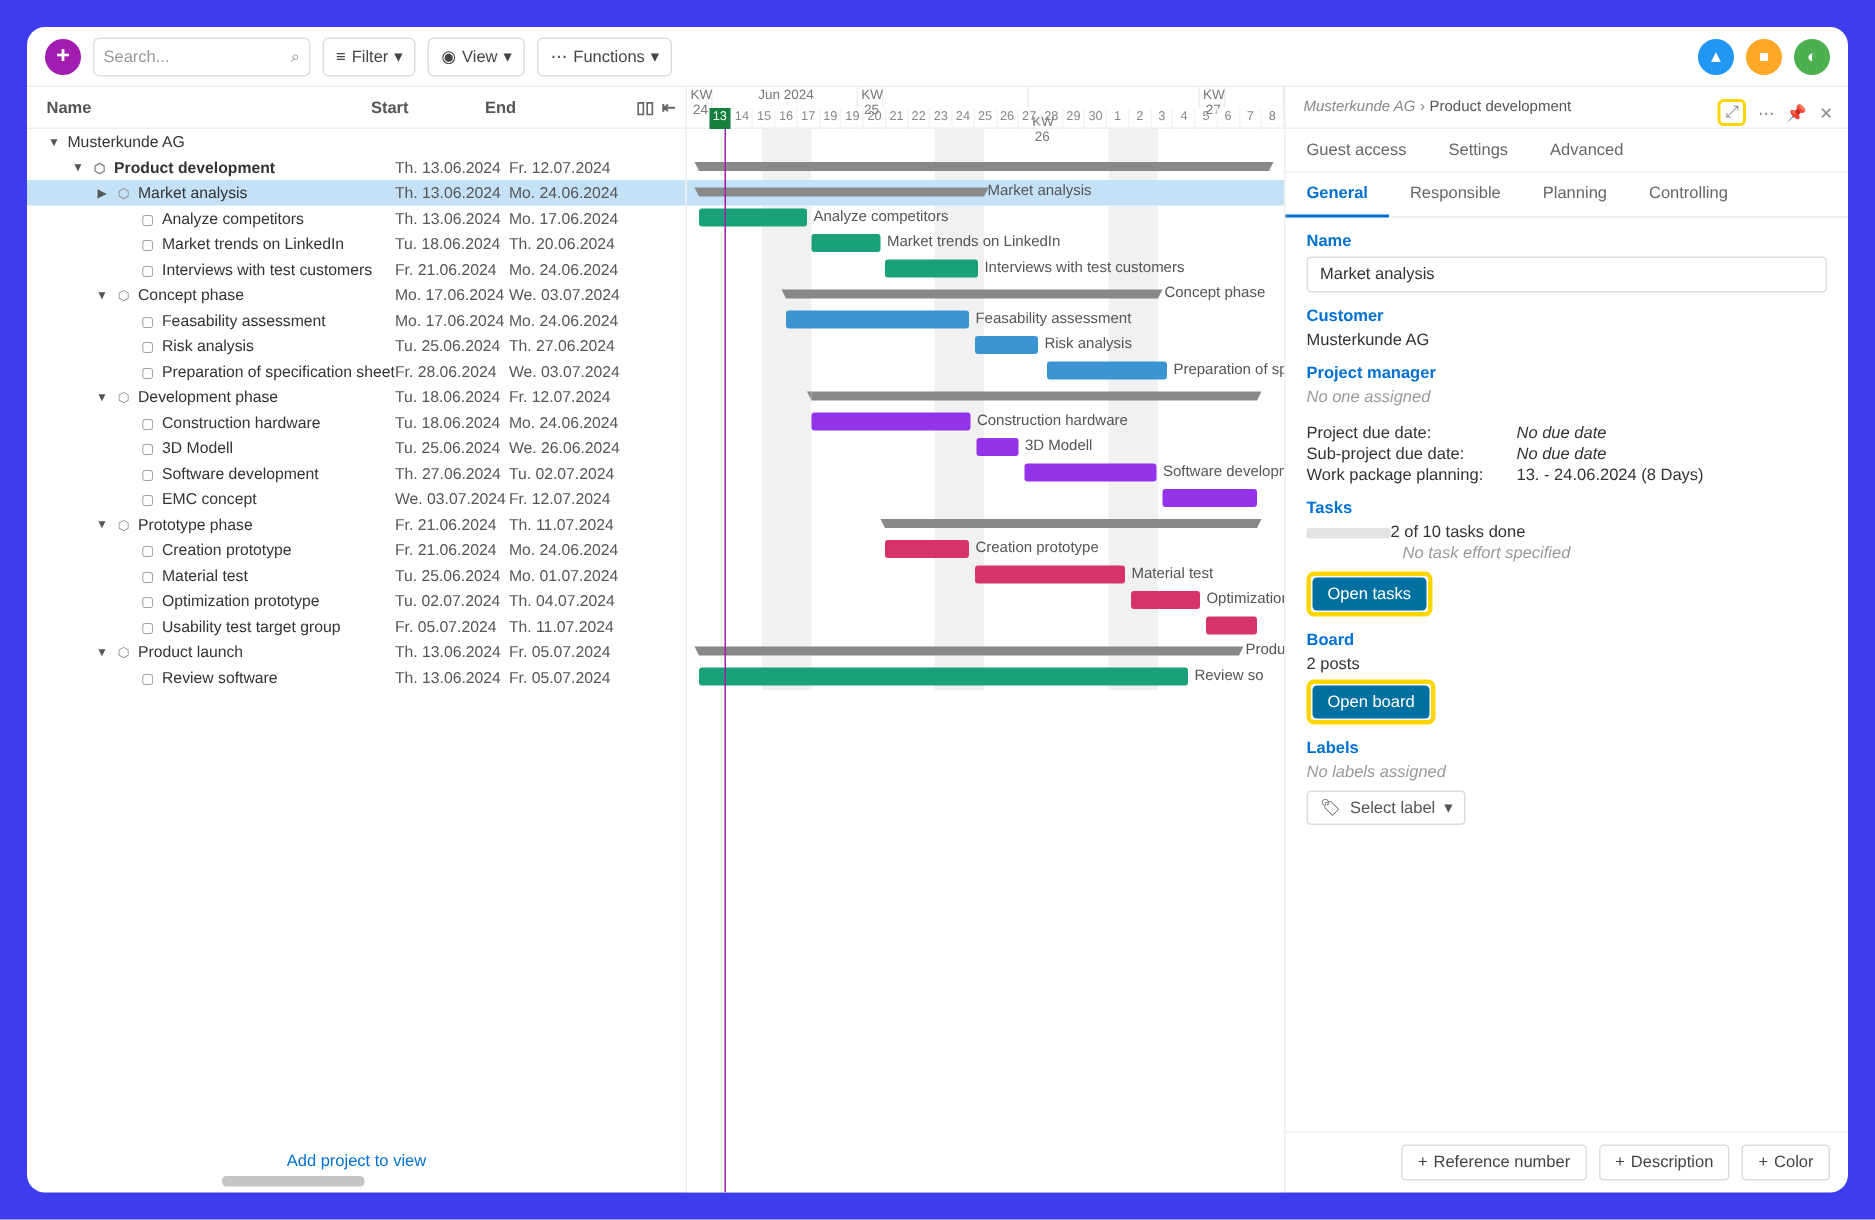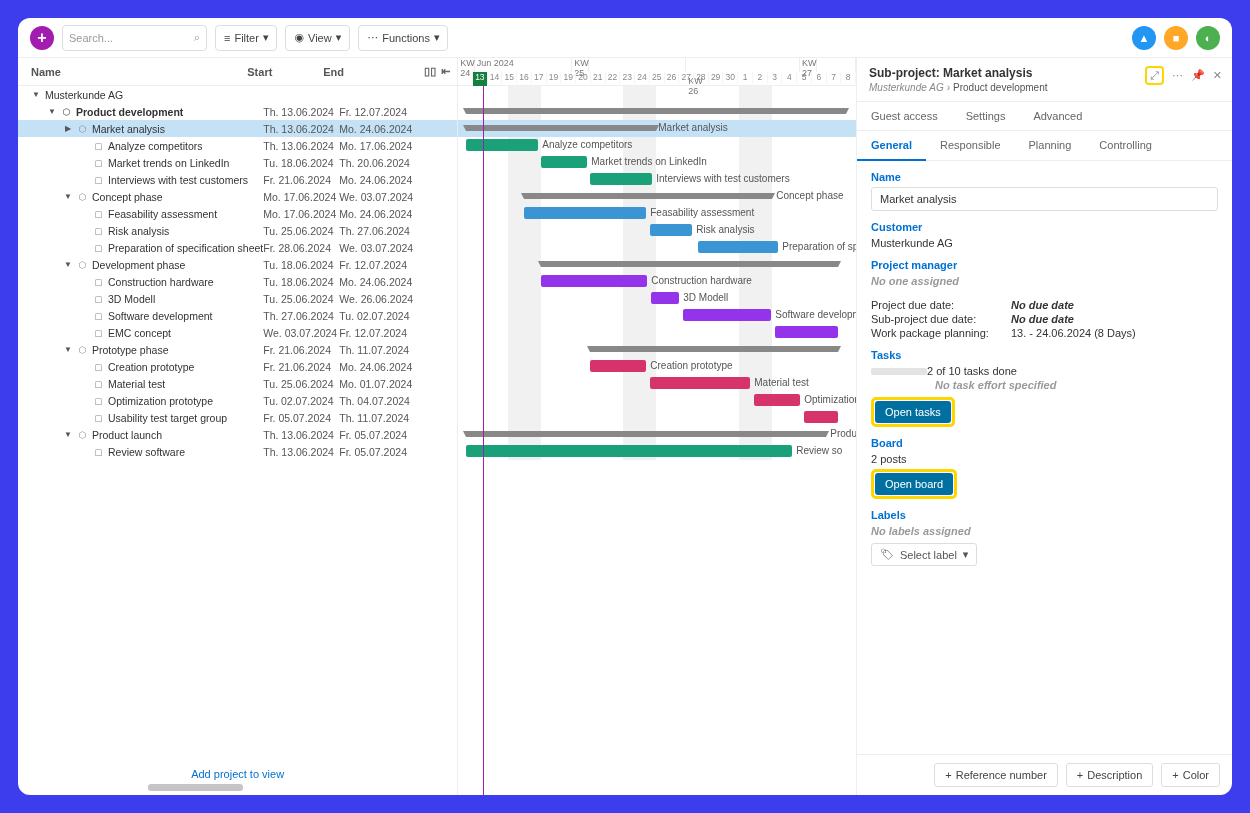--- a/index.html
+++ b/index.html
@@ -24,21 +24,21 @@
 .row.sel { background: #C4E1F6; }
 .r-name { flex: 1; display: flex; align-items: center; gap: 4px; white-space: nowrap; overflow: hidden; }
 .r-start { flex: 0 0 76px; color: #555; }
 .r-end { flex: 0 0 118px; color: #555; }
 .caret { font-size: 8px; color: #555; width: 10px; display: inline-block; text-align: center; }
 .icon-sm { width: 11px; height: 11px; display: inline-flex; align-items: center; justify-content: center; font-size: 9px; color: #888; }
 .bold { font-weight: 600; }
 .add-proj { text-align: center; color: #0070D2; font-size: 11px; padding: 15px 0; }
 .gantt { flex: 1; position: relative; overflow: hidden; background: #fff; }
 .g-header { height: 28px; border-bottom: 1px solid #eee; position: relative; font-size: 9px; color: #777; }
-.wk-row { position: absolute; top: 0; left: 0; right: 0; height: 14px; display: flex; }
+.wk-row { position: absolute; top: 0; left: 0; right: 0; height: 14px; display: flex; text-align: center; }
 .wk { border-right: 1px solid #eee; padding-left: 2px; }
 .day-row { position: absolute; top: 14px; left: 0; right: 0; height: 14px; display: flex; }
 .day { width: 16.5px; text-align: center; font-size: 8.5px; color: #888; border-right: 1px solid #f5f5f5; }
 .day.today { background: #15803d; color: #fff; }
 .g-body { position: relative; }
 .g-row { height: 17px; position: relative; }
 .g-row.sel { background: #C4E1F6; }
 .wknd { position: absolute; top: 0; bottom: 0; background: #f1f1f1; }
 .today-line { position: absolute; top: 0; bottom: 0; width: 1px; background: #A21CAF; z-index: 5; }
 .bar { position: absolute; height: 12px; top: 2px; border-radius: 2px; }
@@ -54,21 +54,21 @@
 .p-crumb .sep { color: #888; margin: 0 3px; font-style: normal; }
 .p-icons { position: absolute; right: 10px; top: 8px; display: flex; gap: 8px; align-items: center; color: #888; }
 .hl { border: 2px solid #FFD500; border-radius: 4px; padding: 1px 3px; }
 .p-tabs { display: flex; border-bottom: 1px solid #eee; font-size: 11px; }
 .p-tab { padding: 8px 14px; color: #666; }
 .p-tab.active { color: #0070D2; border-bottom: 2px solid #0070D2; font-weight: 600; margin-bottom: -1px; }
 .p-content { padding: 10px 14px; overflow-y: auto; flex: 1; }
 .fld-lbl { color: #0070D2; font-size: 11px; font-weight: 600; margin-bottom: 4px; margin-top: 10px; }
 .fld-lbl:first-child { margin-top: 0; }
 .input { border: 1px solid #ddd; border-radius: 3px; padding: 5px 8px; font-size: 11px; color: #333; }
-.muted { color: #999; font-style: italic; font-size: 11px; font-weight: bold; }
+.muted { color: #999; font-style: italic; font-size: 11px; }
 .kv { display: flex; font-size: 11px; margin: 2px 0; }
 .kv .k { flex: 0 0 140px; color: #333; }
 .kv .v { color: #333; }
 .prog { width: 56px; height: 7px; background: #e3e3e3; border-radius: 2px; display: inline-block; vertical-align: middle; }
 .prog-fill { height: 100%; background: #0070D2; border-radius: 2px; }
 .btn-primary { background: #0070A0; color: #fff; border: none; border-radius: 3px; padding: 5px 10px; font-size: 11px; display: inline-block; }
 .hl-box { border: 3px solid #FFD500; border-radius: 5px; display: inline-block; padding: 1px; }
 .sel-label { border: 1px solid #ddd; border-radius: 3px; padding: 4px 8px; font-size: 11px; display: inline-flex; align-items: center; gap: 6px; color: #555; }
 .p-footer { border-top: 1px solid #eee; padding: 8px 12px; display: flex; justify-content: flex-end; gap: 8px; }
 .btn-outline { border: 1px solid #ddd; border-radius: 3px; padding: 5px 10px; font-size: 11px; color: #444; display: inline-flex; align-items: center; gap: 4px; }
@@ -445,23 +445,20 @@
           </div>
           <div class="g-row">
             <div class="bar" style="left: 8px; width: 326px; background: rgb(26, 161, 121);"></div>
             <div class="bar-lbl" style="left: 338px;">Review so</div>
           </div>
         </div>
     </div>
 
     <div class="panel">
       <div class="p-head">
-        <div class="p-title">
-          <span>Sub-project: </span><span>Market analysis</span>
-        </div>
         <div class="p-crumb">
           <span>Musterkunde AG</span><span class="sep">›</span><span style="font-style:normal;color:#555">Product development</span>
         </div>
         <div class="p-icons">
           <span class="hl">⤢</span>
           <span>⋯</span>
           <span>📌</span>
           <span>✕</span>
         </div>
       </div>

